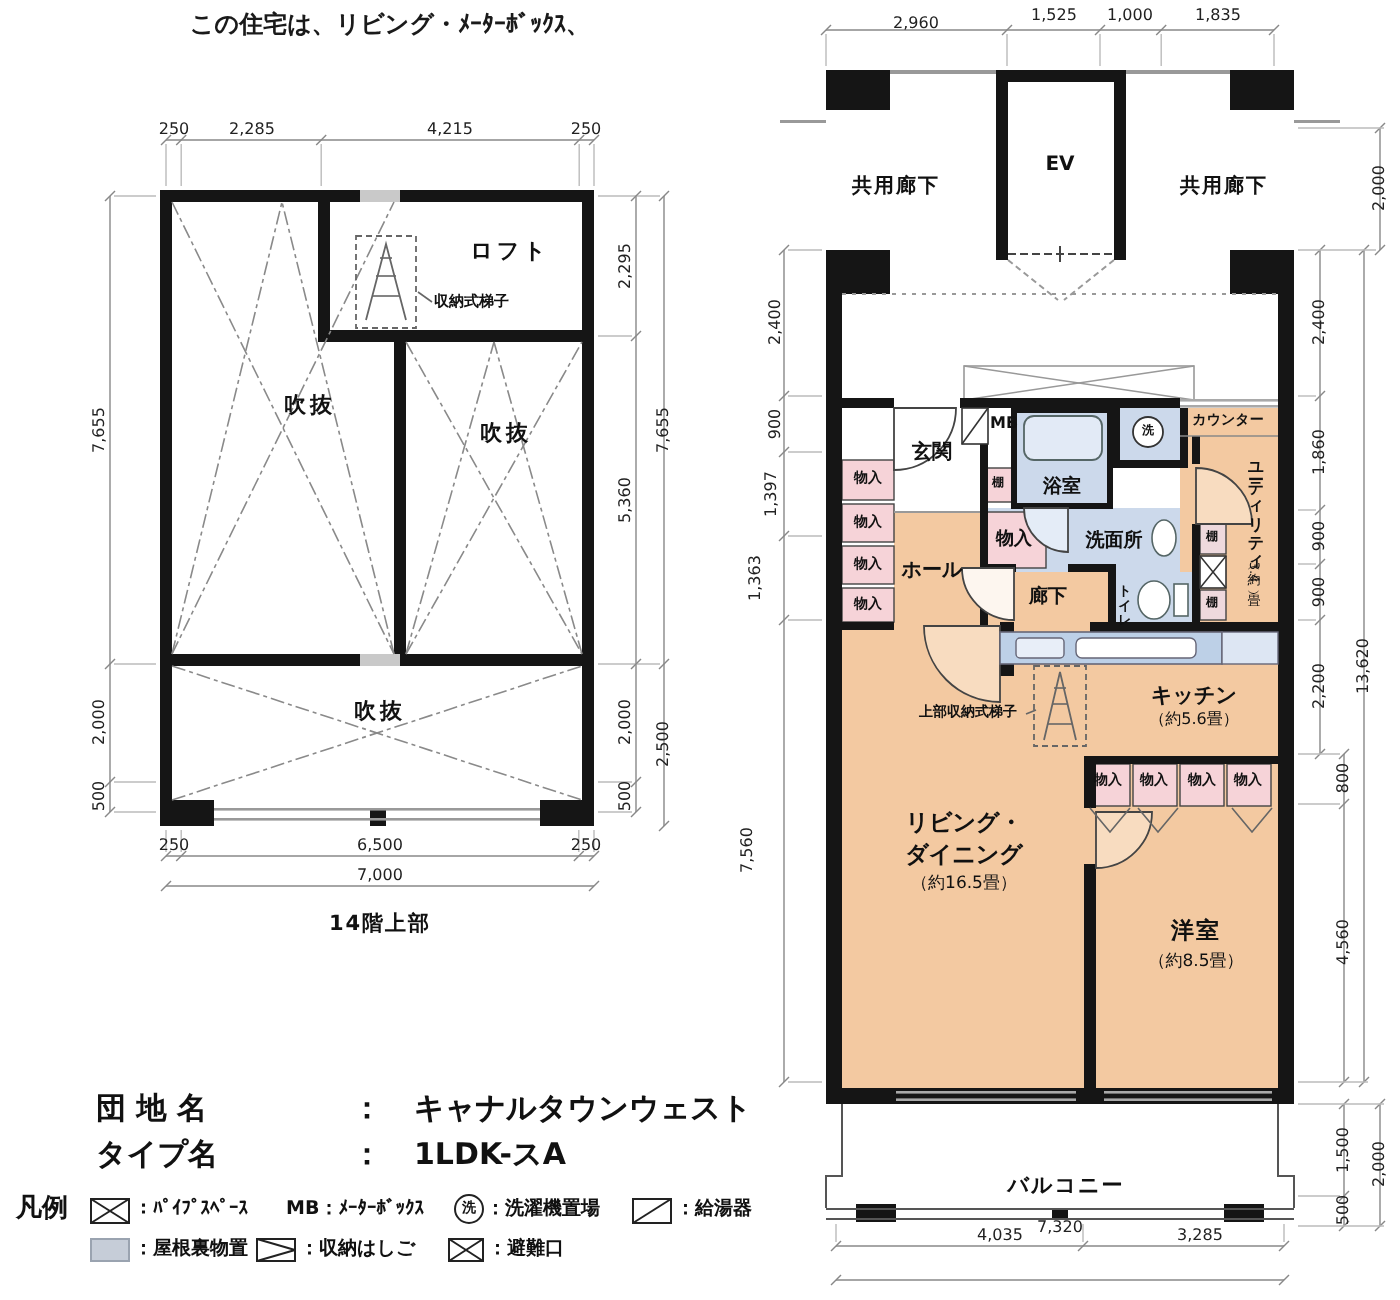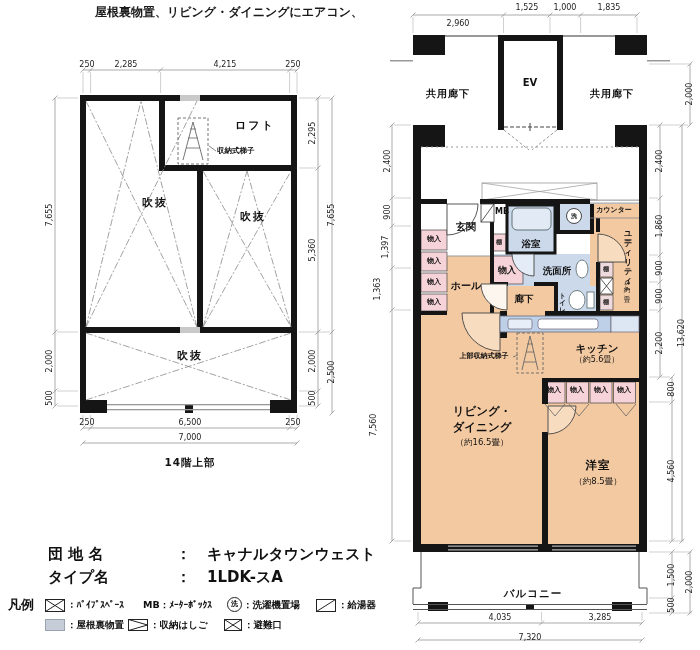--- a/index.html
+++ b/index.html
@@ -20,21 +20,21 @@
   .lbl{display:inline-block;width:128px;}
   .lgtxt{position:absolute;font-size:9.5px;font-weight:600;color:#111;white-space:nowrap;line-height:1;}
   svg{position:absolute;overflow:visible;}
 </style>
 </head>
 <body>
 
 <div id="stage">
 
   <div class="hdr">
-    <div>屋根裏物置、リビング・ダイニングにエアコン、</div>
+    <div>この住宅は、リビング・ﾒｰﾀｰﾎﾞｯｸｽ、</div>
   </div>
 
   <svg class="abs" style="left:30px;top:55px" width="320" height="400" viewBox="0 0 320 400">
     <g fill="#151515">
       <rect x="50" y="40" width="217" height="6"></rect>
       <rect x="50" y="40" width="6" height="318"></rect>
       <rect x="261" y="40" width="6" height="318"></rect>
       <rect x="129" y="40" width="6" height="76"></rect>
       <rect x="129" y="110" width="138" height="6"></rect>
       <rect x="167" y="110" width="6" height="168"></rect>
@@ -400,21 +400,21 @@
   <div class="rm" style="left:482px;top:422px;font-size:11.5px">ダイニング</div>
   <div class="rm sz" style="left:482px;top:438px;font-size:8.5px">（約16.5畳）</div>
   <div class="rm" style="left:598px;top:460px;font-size:11.5px;letter-spacing:1px">洋室</div>
   <div class="rm sz" style="left:598px;top:477px;font-size:8.5px">（約8.5畳）</div>
   <div class="rm" style="left:554px;top:387px;font-size:7px">物入</div>
   <div class="rm" style="left:577px;top:387px;font-size:7px">物入</div>
   <div class="rm" style="left:601px;top:387px;font-size:7px">物入</div>
   <div class="rm" style="left:624px;top:387px;font-size:7px">物入</div>
   <div class="rm" style="left:533px;top:588px;font-size:10.5px;letter-spacing:1px">バルコニー</div>
 
-  <div class="dim dimh" style="left:458px;top:20px">2,960</div>
+  <div class="dim dimh" style="left:458px;top:8px">2,960</div>
   <div class="dim dimh" style="left:527px;top:4px">1,525</div>
   <div class="dim dimh" style="left:565px;top:4px">1,000</div>
   <div class="dim dimh" style="left:609px;top:4px">1,835</div>
   <div class="dim dimv" style="left:388px;top:161px">2,400</div>
   <div class="dim dimv" style="left:388px;top:212px">900</div>
   <div class="dim dimv" style="left:386px;top:247px">1,397</div>
   <div class="dim dimv" style="left:378px;top:289px">1,363</div>
   <div class="dim dimv" style="left:374px;top:425px">7,560</div>
   <div class="dim dimv" style="left:660px;top:161px">2,400</div>
   <div class="dim dimv" style="left:660px;top:226px">1,860</div>
@@ -423,21 +423,21 @@
   <div class="dim dimv" style="left:660px;top:343px">2,200</div>
   <div class="dim dimv" style="left:672px;top:389px">800</div>
   <div class="dim dimv" style="left:672px;top:471px">4,560</div>
   <div class="dim dimv" style="left:672px;top:575px">1,500</div>
   <div class="dim dimv" style="left:672px;top:605px">500</div>
   <div class="dim dimv" style="left:682px;top:333px">13,620</div>
   <div class="dim dimv" style="left:690px;top:582px">2,000</div>
   <div class="dim dimv" style="left:690px;top:94px">2,000</div>
   <div class="dim dimh" style="left:500px;top:614px">4,035</div>
   <div class="dim dimh" style="left:600px;top:614px">3,285</div>
-  <div class="dim dimh" style="left:530px;top:634px">7,320</div>
+  <div class="dim dimh" style="left:530px;top:610px">7,320</div>
 
 
   <div class="abs big" style="left:48px;top:545px">
     <span class="lbl">団 地 名</span><span>：</span><span style="margin-left:16px">キャナルタウンウェスト</span>
   </div>
   <div class="abs big" style="left:48px;top:568px">
     <span class="lbl">タイプ名</span><span>：</span><span style="margin-left:16px">1LDK-スA</span>
   </div>
 
   <div class="lgtxt" style="left:8px;top:598px;font-size:13px;font-weight:700">凡例</div>

